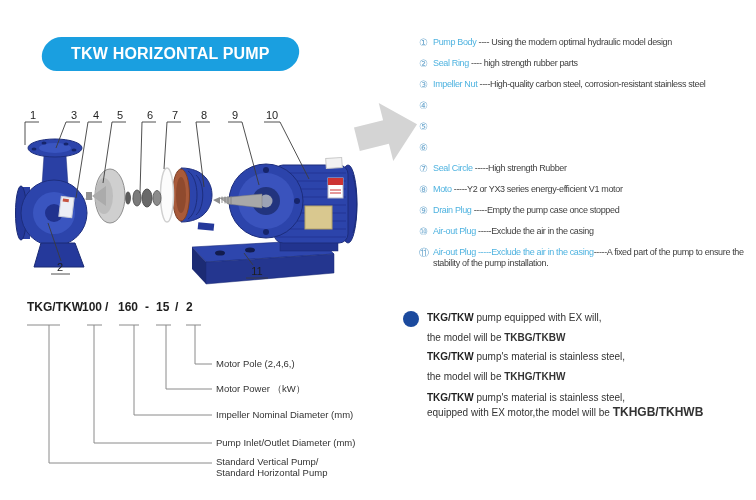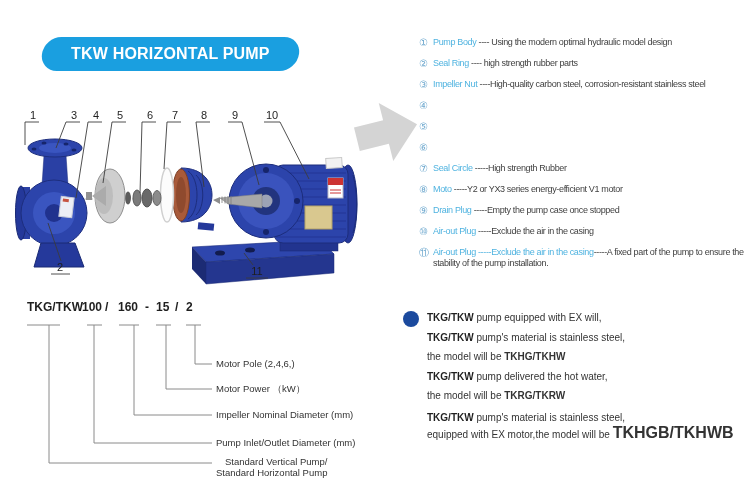--- a/index.html
+++ b/index.html
@@ -20,31 +20,31 @@
   .pitem{display:flex;align-items:flex-start;margin-bottom:10px;font-size:9px;letter-spacing:-.35px;
          line-height:11px;color:#3f3f3f;white-space:nowrap;}
   .pitem.wrap{white-space:normal;}
   .pnum{flex:0 0 14px;color:#6fa9cf;font-size:10px;line-height:11px;letter-spacing:0;}
   .pname{color:#4fb3e0;}
   .pdesc{color:#3f3f3f;text-align:center;}
 
   
   .mseg{position:absolute;top:300px;font-size:12px;font-weight:bold;color:#1f1f1f;white-space:nowrap;}
   .nom-svg{position:absolute;left:20px;top:317px;}
-  .nlabel{position:absolute;left:216px;font-size:9.5px;color:#333;white-space:nowrap;line-height:11px;text-align:right;}
+  .nlabel{position:absolute;left:216px;font-size:9.5px;color:#333;white-space:nowrap;line-height:11px;}
 
   
   .bullet{position:absolute;left:403px;top:311px;width:16px;height:16px;border-radius:50%;background:#1b4a9e;}
   .notes{position:absolute;left:427px;top:308px;width:326px;font-size:10px;color:#333;}
   .nline{line-height:19.5px;white-space:nowrap;}
   .nlead{font-weight:bold;color:#1f1f1f;}
   .ncode{font-weight:600;}
   .g4 .nline{line-height:15px;}
   .g4{margin-top:4px;}
-  .bigcode{font-weight:bold;font-size:16px;}
+  .bigcode{font-weight:bold;font-size:12px;}
 </style>
 </head>
 <body>
 
 <div class="page">
 
   <div class="banner">
     <span class="t">TKW HORIZONTAL PUMP</span>
   </div>
 
@@ -239,28 +239,25 @@
   <div class="nlabel" style="top:437px">Pump Inlet/Outlet Diameter (mm)</div>
   <div class="nlabel" style="top:456px">
     <div>Standard Vertical Pump/</div>
     <div>Standard  Horizontal Pump</div>
   </div>
 
   <span class="bullet"></span>
   <div class="notes">
     <div class="ngroup">
       <div class="nline"><span class="nlead">TKG/TKW</span><span> pump equipped with EX will,</span></div>
+      <div class="nline"><span>the model will be </span><span class="ncode">TKBG/TKBW</span></div>
     </div>
     <div class="ngroup">
       <div class="nline"><span class="nlead">TKG/TKW</span><span> pump's material is stainless steel,</span></div>
       <div class="nline"><span>the model will be </span><span class="ncode">TKHG/TKHW</span></div>
     </div>
-    <div class="ngroup">
-      <div class="nline"><span class="nlead">TKG/TKW</span><span> pump delivered the hot water,</span></div>
-      <div class="nline"><span>the model will be </span><span class="ncode">TKRG/TKRW</span></div>
-    </div>
     <div class="ngroup g4">
       <div class="nline"><span class="nlead">TKG/TKW</span><span> pump's material is stainless steel,</span></div>
       <div class="nline"><span>equipped with EX motor,the model will be </span><span class="ncode bigcode">TKHGB/TKHWB</span></div>
     </div>
   </div>
 
 </div>
 
 </body></html>

